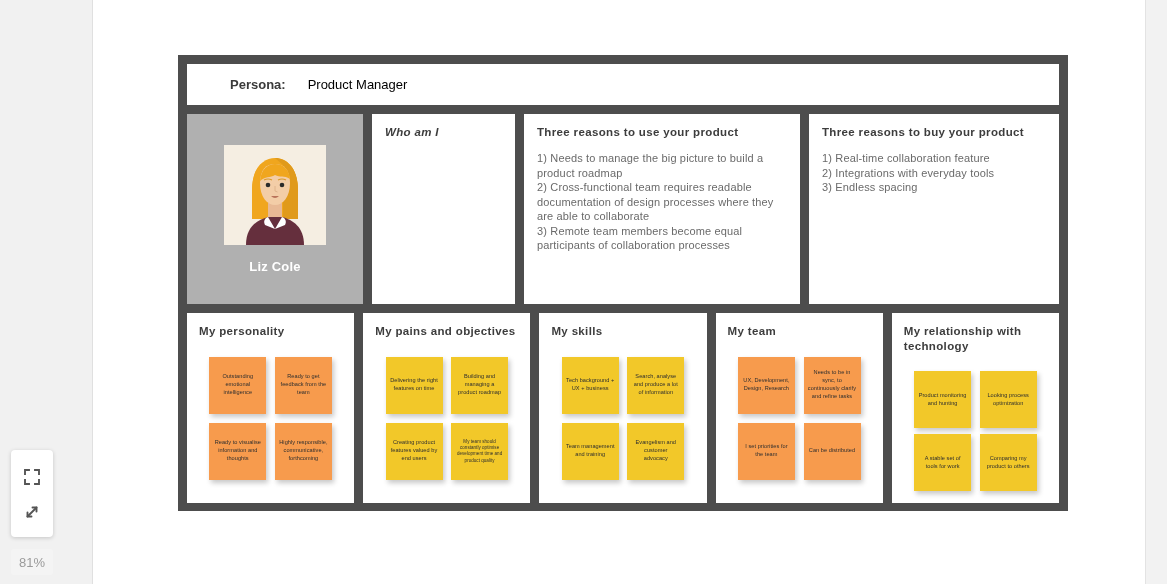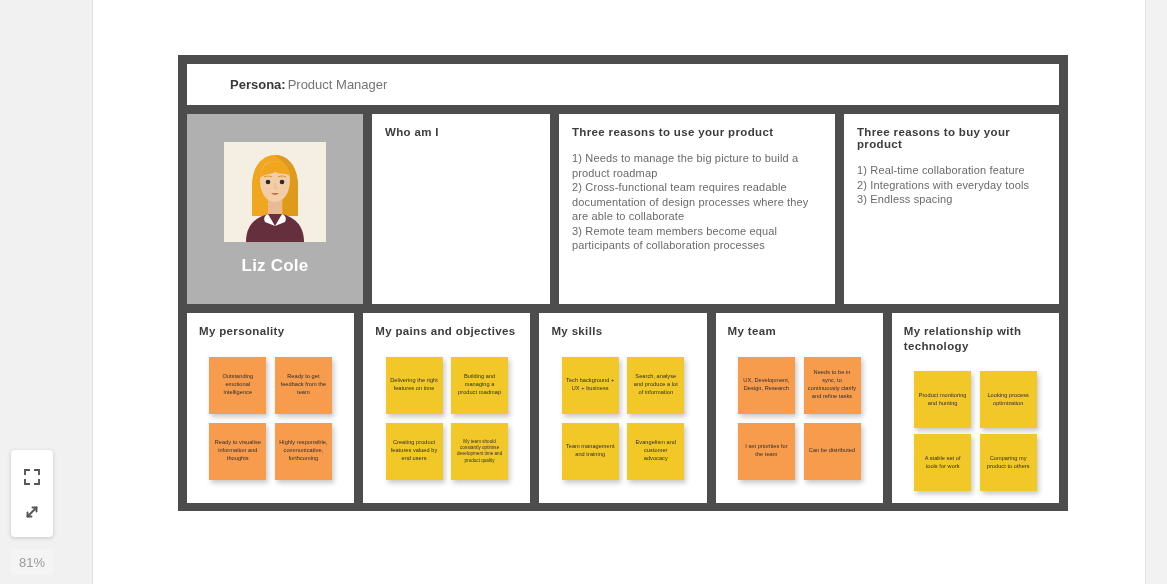--- a/index.html
+++ b/index.html
@@ -64,44 +64,44 @@
 
   
   #persona-header {
     height: 41px;
     display: flex; align-items: center;
     padding: 0 15px;
     font-size: 13px; color: #4a4a4a;
     margin-bottom: 9px;
   }
   #persona-header .lbl { font-weight: bold; color: #3a3a3a; margin-left: 28px; }
-  #persona-header .val { margin-left: 2px; color: #737373; }
+  #persona-header .val { margin-left: 22px; color: #000000; }
 
   
   #row-top {
     display: flex; gap: 9px;
     height: 190px; margin-bottom: 9px;
   }
   #avatar-panel {
     width: 176px; background: #b0b0b0;
     display: flex; flex-direction: column;
     align-items: center; justify-content: center;
   }
   #avatar-frame {
     width: 102px; height: 100px; background: #f5eee2;
     overflow: hidden; position: relative;
   }
   #persona-name {
     margin-top: 14px;
-    font-size: 17px; font-weight: bold; color: #ffffff;
+    font-size: 13px; font-weight: bold; color: #ffffff;
     letter-spacing: .2px;
   }
 
   .text-panel { padding: 12px 13px 10px 13px; }
-  #who-panel { width: 178px; }
+  #who-panel { width: 143px; font-style: italic; }
   #use-panel { width: 276px; }
   #buy-panel { flex: 1; }
 
   .panel-title {
     font-size: 11.5px; font-weight: bold; color: #3d3d3d;
     letter-spacing: .35px;
     margin-bottom: 13px;
   }
   .panel-body {
     font-size: 11px; line-height: 1.32; color: #6a6a6a;

